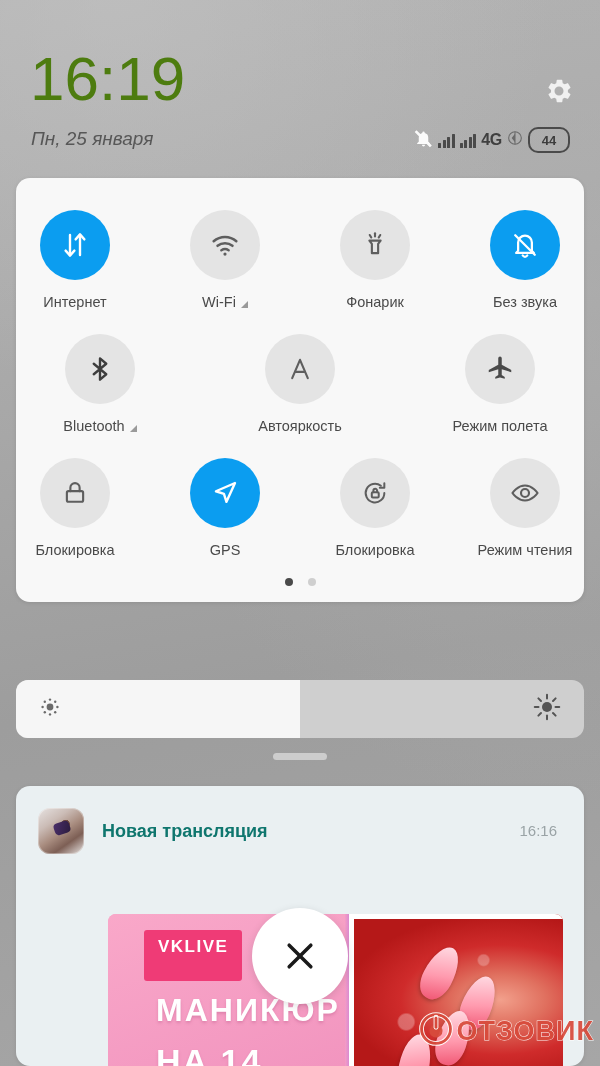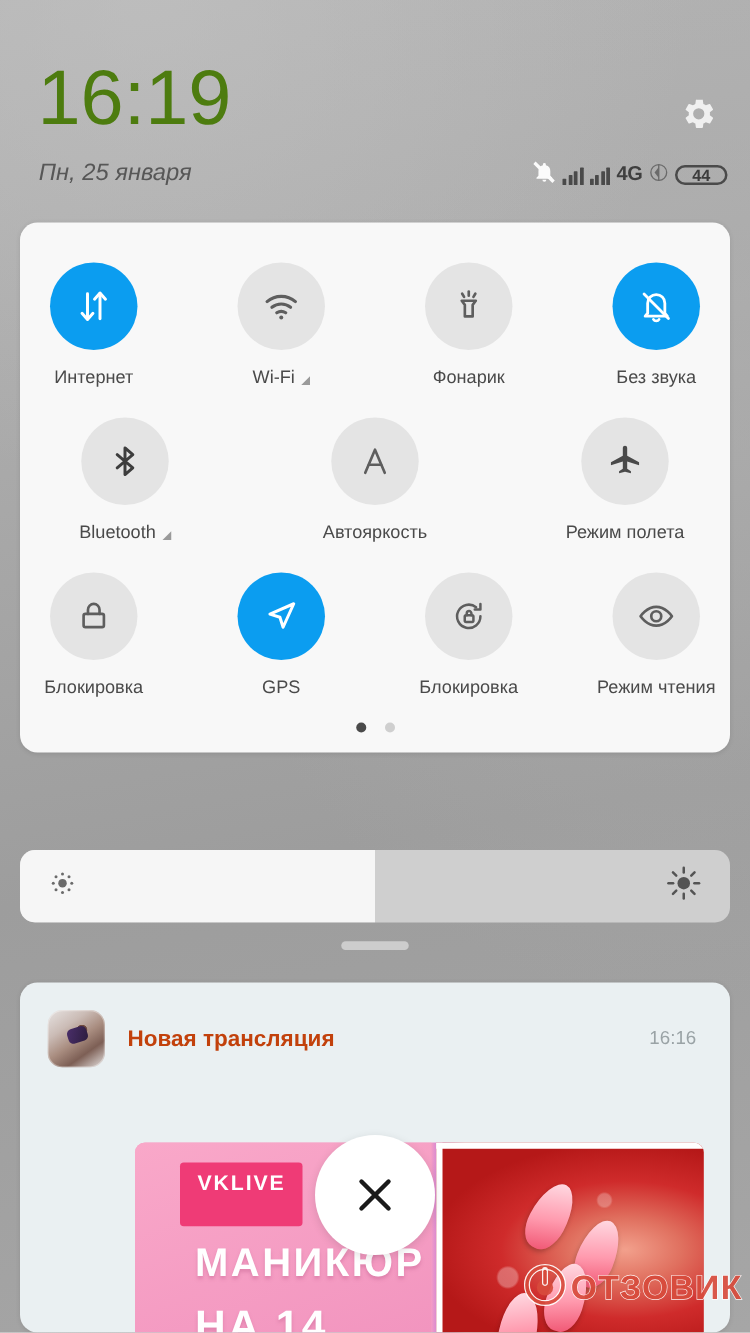--- a/index.html
+++ b/index.html
@@ -58,21 +58,21 @@
     position: absolute;
     right: 26px;
     top: 76px;
     width: 30px;
     height: 30px;
     cursor: pointer;
   }
 
   #statusbar {
     position: absolute;
-    right: 18px;
+    right: 30px;
     top: 128px;
     display: flex;
     align-items: center;
     gap: 5px;
     height: 24px;
   }
 
   .sig-bars {
     display: flex;
     align-items: flex-end;
@@ -95,21 +95,21 @@
     font-weight: 700;
     color: #3f3f3f;
     letter-spacing: -0.3px;
   }
 
   #battery {
     display: flex;
     align-items: center;
     justify-content: center;
     min-width: 42px;
-    height: 16px;
+    height: 26px;
     border: 2px solid #4a4a4a;
     border-radius: 10px;
     font-size: 13px;
     font-weight: 700;
     color: #3c3c3c;
     padding: 0 6px;
   }
 
   
   #qs-panel {
@@ -262,21 +262,21 @@
     width: 34%; height: 26%;
     border-radius: 4px;
     background: linear-gradient(120deg, #4b2f6b, #2b1c3d);
     transform: rotate(-18deg);
   }
 
   #notif-title {
     margin-left: 18px;
     font-size: 18px;
     font-weight: 700;
-    color: #c2410c;
+    color: #0f766e;
   }
 
   #notif-time {
     position: absolute;
     right: 27px;
     top: 36px;
     font-size: 15px;
     color: #9aa3a6;
   }
 

